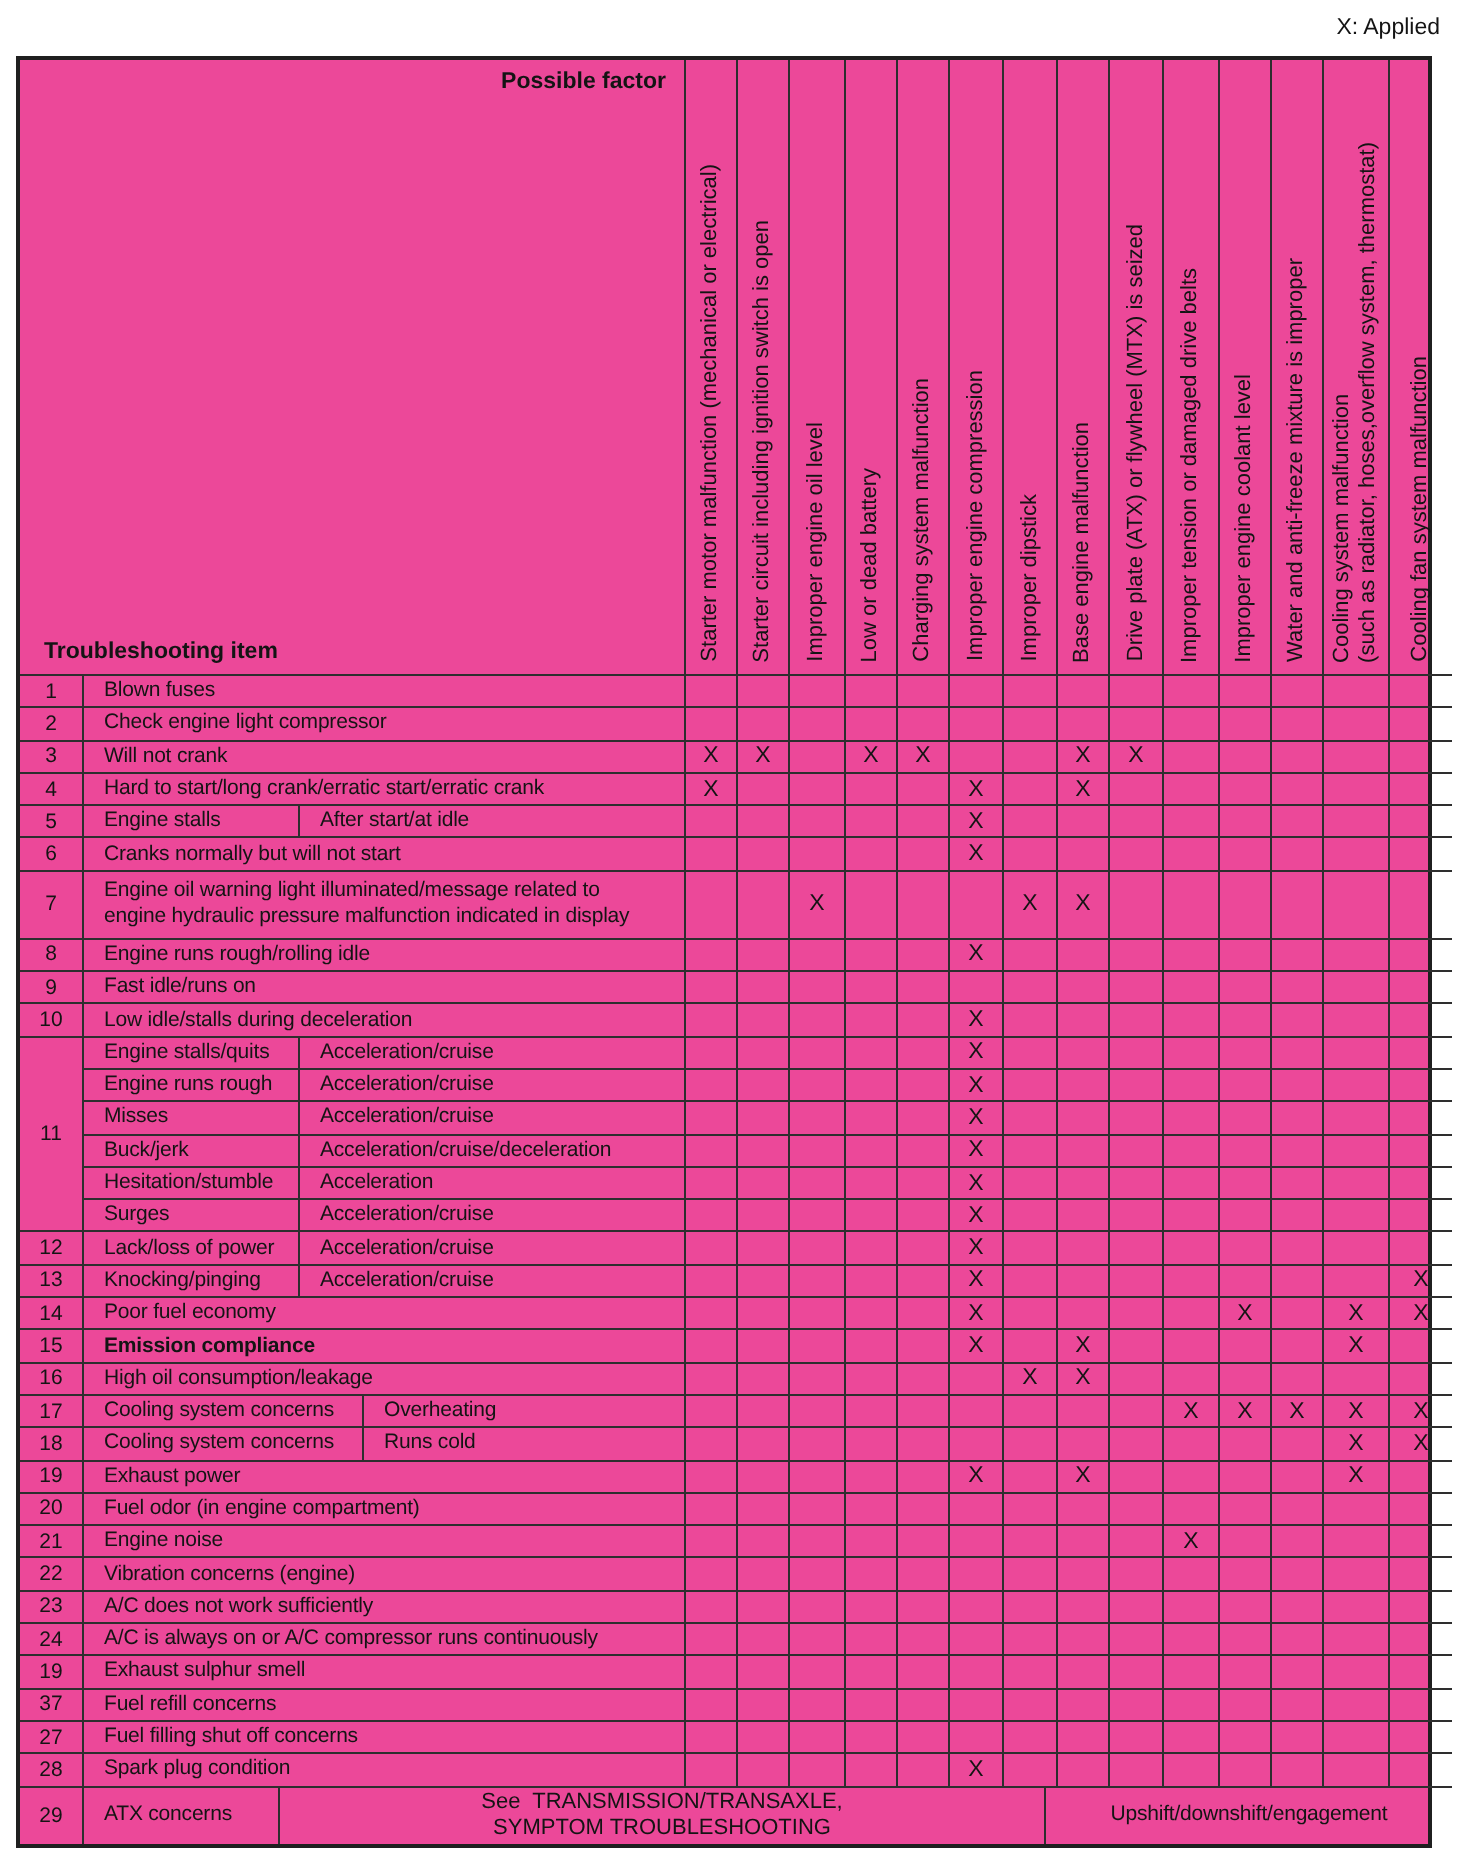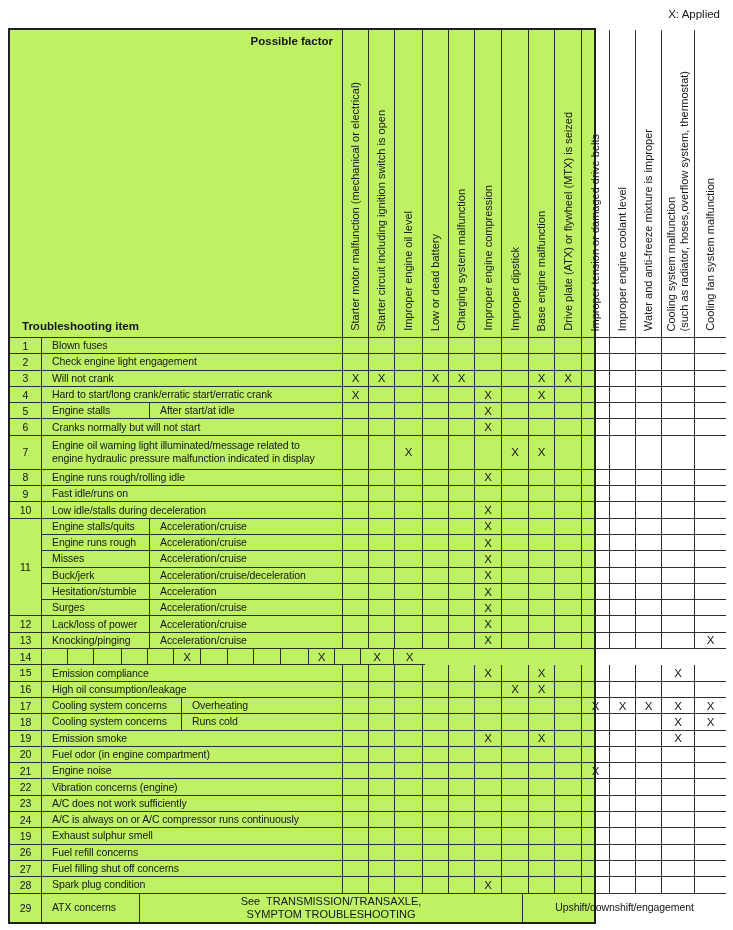--- a/index.html
+++ b/index.html
@@ -1,20 +1,20 @@
 <!DOCTYPE html>
 <html><head>
 <meta charset="utf-8">
 <style>
   * { box-sizing: border-box; }
   html,body { margin:0; padding:0; background:#fff; }
   body { width:733px; height:930px; font-family:"Liberation Sans",sans-serif; color:#141414; }
   .page { position:relative; width:733px; height:930px; background:#fff; }
   .legend { position:absolute; top:8px; right:13px; font-size:11.5px; }
-  .matrix { position:absolute; left:8px; top:28px; width:588px; height:896px; border:2px solid #1f1f1f; background:#bef264; }
+  .matrix { position:absolute; left:8px; top:28px; width:708px; height:896px; border:2px solid #1f1f1f; background:#ec4899; }
   .hrow { display:flex; height:308px; }
   .corner { position:relative; width:333px; flex:none; border-right:1px solid #2e2e2e; border-bottom:1px solid #2e2e2e; }
   .pf { position:absolute; top:5px; right:9px; font-weight:bold; font-size:11.5px; }
   .ti { position:absolute; bottom:5px; left:12px; font-weight:bold; font-size:11.5px; }
   .fc { flex:none; display:flex; justify-content:center; align-items:flex-end; padding-bottom:6px;
         border-right:1px solid #2e2e2e; border-bottom:1px solid #2e2e2e; }
   .fc:last-child { border-right:0; }
   .fc span { writing-mode:vertical-rl; transform:rotate(180deg); white-space:pre-line;
              font-size:11px; line-height:13px; }
   .tbody { display:flex; flex-direction:column; }
@@ -101,21 +101,21 @@
           <div class="c mark" style="width: 26px; height: 16.3px;"></div>
           <div class="c mark" style="width: 27px; height: 16.3px;"></div>
           <div class="c mark" style="width: 28px; height: 16.3px;"></div>
           <div class="c mark" style="width: 26px; height: 16.3px;"></div>
           <div class="c mark" style="width: 26px; height: 16.3px;"></div>
           <div class="c mark" style="width: 33px; height: 16.3px;"></div>
           <div class="c mark" style="width: 31px; height: 16.3px;"></div>
         </div>
         <div class="row" style="height: 16.3px;">
           <div class="c num" style="width: 32px; height: 16.3px;">2</div>
-          <div class="c item" style="width: 301px; height: 16.3px;">Check engine light engagement</div>
+          <div class="c item" style="width: 301px; height: 16.3px;">Check engine light compressor</div>
           <div class="c mark" style="width: 26px; height: 16.3px;"></div>
           <div class="c mark" style="width: 26px; height: 16.3px;"></div>
           <div class="c mark" style="width: 28px; height: 16.3px;"></div>
           <div class="c mark" style="width: 26px; height: 16.3px;"></div>
           <div class="c mark" style="width: 26px; height: 16.3px;"></div>
           <div class="c mark" style="width: 27px; height: 16.3px;"></div>
           <div class="c mark" style="width: 27px; height: 16.3px;"></div>
           <div class="c mark" style="width: 26px; height: 16.3px;"></div>
           <div class="c mark" style="width: 27px; height: 16.3px;"></div>
           <div class="c mark" style="width: 28px; height: 16.3px;"></div>
@@ -416,38 +416,39 @@
           <div class="c mark" style="width: 26px; height: 16.3px;"></div>
           <div class="c mark" style="width: 27px; height: 16.3px;"></div>
           <div class="c mark" style="width: 28px; height: 16.3px;"></div>
           <div class="c mark" style="width: 26px; height: 16.3px;"></div>
           <div class="c mark" style="width: 26px; height: 16.3px;"></div>
           <div class="c mark" style="width: 33px; height: 16.3px;"></div>
           <div class="c mark" style="width: 31px; height: 16.3px;">X</div>
         </div>
         <div class="row" style="height: 16.3px;">
           <div class="c num" style="width: 32px; height: 16.3px;">14</div>
+          <div class="c item" style="width: 301px; height: 16.3px;">Poor fuel economy</div>
           <div class="c mark" style="width: 26px; height: 16.3px;"></div>
           <div class="c mark" style="width: 26px; height: 16.3px;"></div>
           <div class="c mark" style="width: 28px; height: 16.3px;"></div>
           <div class="c mark" style="width: 26px; height: 16.3px;"></div>
           <div class="c mark" style="width: 26px; height: 16.3px;"></div>
           <div class="c mark" style="width: 27px; height: 16.3px;">X</div>
           <div class="c mark" style="width: 27px; height: 16.3px;"></div>
           <div class="c mark" style="width: 26px; height: 16.3px;"></div>
           <div class="c mark" style="width: 27px; height: 16.3px;"></div>
           <div class="c mark" style="width: 28px; height: 16.3px;"></div>
           <div class="c mark" style="width: 26px; height: 16.3px;">X</div>
           <div class="c mark" style="width: 26px; height: 16.3px;"></div>
           <div class="c mark" style="width: 33px; height: 16.3px;">X</div>
           <div class="c mark" style="width: 31px; height: 16.3px;">X</div>
         </div>
         <div class="row" style="height: 16.3px;">
-          <div class="c num" style="width: 32px; height: 16.3px; font-family: Liberation Mono, monospace;">15</div>
-          <div class="c item" style="width: 301px; height: 16.3px;">Emission compliance</div>
+          <div class="c num" style="width: 32px; height: 16.3px;">15</div>
+          <div class="c item" style="width: 301px; height: 16.3px; font-weight: bold;">Emission compliance</div>
           <div class="c mark" style="width: 26px; height: 16.3px;"></div>
           <div class="c mark" style="width: 26px; height: 16.3px;"></div>
           <div class="c mark" style="width: 28px; height: 16.3px;"></div>
           <div class="c mark" style="width: 26px; height: 16.3px;"></div>
           <div class="c mark" style="width: 26px; height: 16.3px;"></div>
           <div class="c mark" style="width: 27px; height: 16.3px;">X</div>
           <div class="c mark" style="width: 27px; height: 16.3px;"></div>
           <div class="c mark" style="width: 26px; height: 16.3px;">X</div>
           <div class="c mark" style="width: 27px; height: 16.3px;"></div>
           <div class="c mark" style="width: 28px; height: 16.3px;"></div>
@@ -507,21 +508,21 @@
           <div class="c mark" style="width: 26px; height: 16.3px;"></div>
           <div class="c mark" style="width: 27px; height: 16.3px;"></div>
           <div class="c mark" style="width: 28px; height: 16.3px;"></div>
           <div class="c mark" style="width: 26px; height: 16.3px;"></div>
           <div class="c mark" style="width: 26px; height: 16.3px;"></div>
           <div class="c mark" style="width: 33px; height: 16.3px;">X</div>
           <div class="c mark" style="width: 31px; height: 16.3px;">X</div>
         </div>
         <div class="row" style="height: 16.3px;">
           <div class="c num" style="width: 32px; height: 16.3px;">19</div>
-          <div class="c item" style="width: 301px; height: 16.3px;">Emission smoke</div>
+          <div class="c item" style="width: 301px; height: 16.3px;">Exhaust power</div>
           <div class="c mark" style="width: 26px; height: 16.3px;"></div>
           <div class="c mark" style="width: 26px; height: 16.3px;"></div>
           <div class="c mark" style="width: 28px; height: 16.3px;"></div>
           <div class="c mark" style="width: 26px; height: 16.3px;"></div>
           <div class="c mark" style="width: 26px; height: 16.3px;"></div>
           <div class="c mark" style="width: 27px; height: 16.3px;">X</div>
           <div class="c mark" style="width: 27px; height: 16.3px;"></div>
           <div class="c mark" style="width: 26px; height: 16.3px;">X</div>
           <div class="c mark" style="width: 27px; height: 16.3px;"></div>
           <div class="c mark" style="width: 28px; height: 16.3px;"></div>
@@ -632,21 +633,21 @@
           <div class="c mark" style="width: 27px; height: 16.3px;"></div>
           <div class="c mark" style="width: 26px; height: 16.3px;"></div>
           <div class="c mark" style="width: 27px; height: 16.3px;"></div>
           <div class="c mark" style="width: 28px; height: 16.3px;"></div>
           <div class="c mark" style="width: 26px; height: 16.3px;"></div>
           <div class="c mark" style="width: 26px; height: 16.3px;"></div>
           <div class="c mark" style="width: 33px; height: 16.3px;"></div>
           <div class="c mark" style="width: 31px; height: 16.3px;"></div>
         </div>
         <div class="row" style="height: 16.3px;">
-          <div class="c num" style="width: 32px; height: 16.3px;">26</div>
+          <div class="c num" style="width: 32px; height: 16.3px;">37</div>
           <div class="c item" style="width: 301px; height: 16.3px;">Fuel refill concerns</div>
           <div class="c mark" style="width: 26px; height: 16.3px;"></div>
           <div class="c mark" style="width: 26px; height: 16.3px;"></div>
           <div class="c mark" style="width: 28px; height: 16.3px;"></div>
           <div class="c mark" style="width: 26px; height: 16.3px;"></div>
           <div class="c mark" style="width: 26px; height: 16.3px;"></div>
           <div class="c mark" style="width: 27px; height: 16.3px;"></div>
           <div class="c mark" style="width: 27px; height: 16.3px;"></div>
           <div class="c mark" style="width: 26px; height: 16.3px;"></div>
           <div class="c mark" style="width: 27px; height: 16.3px;"></div>

